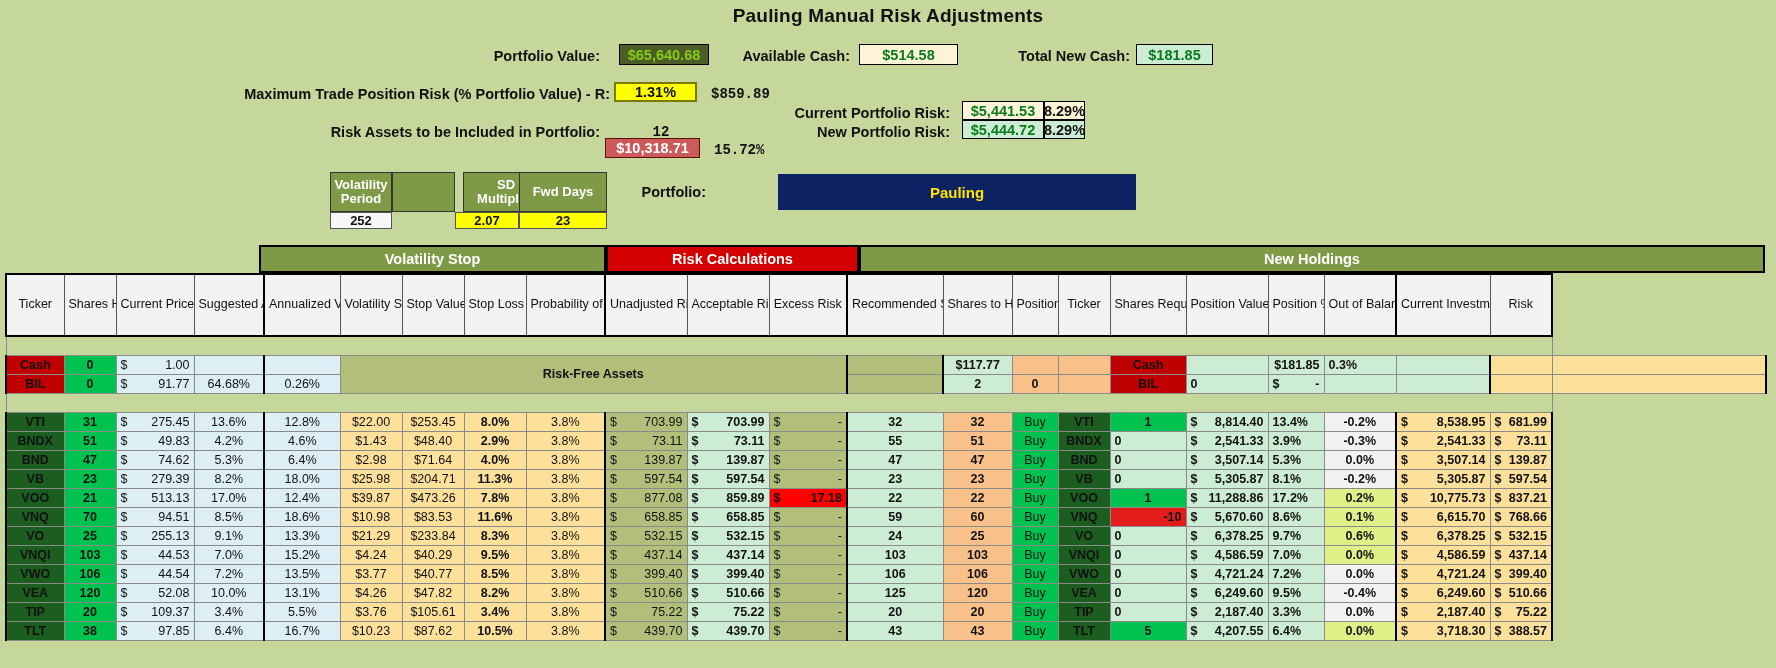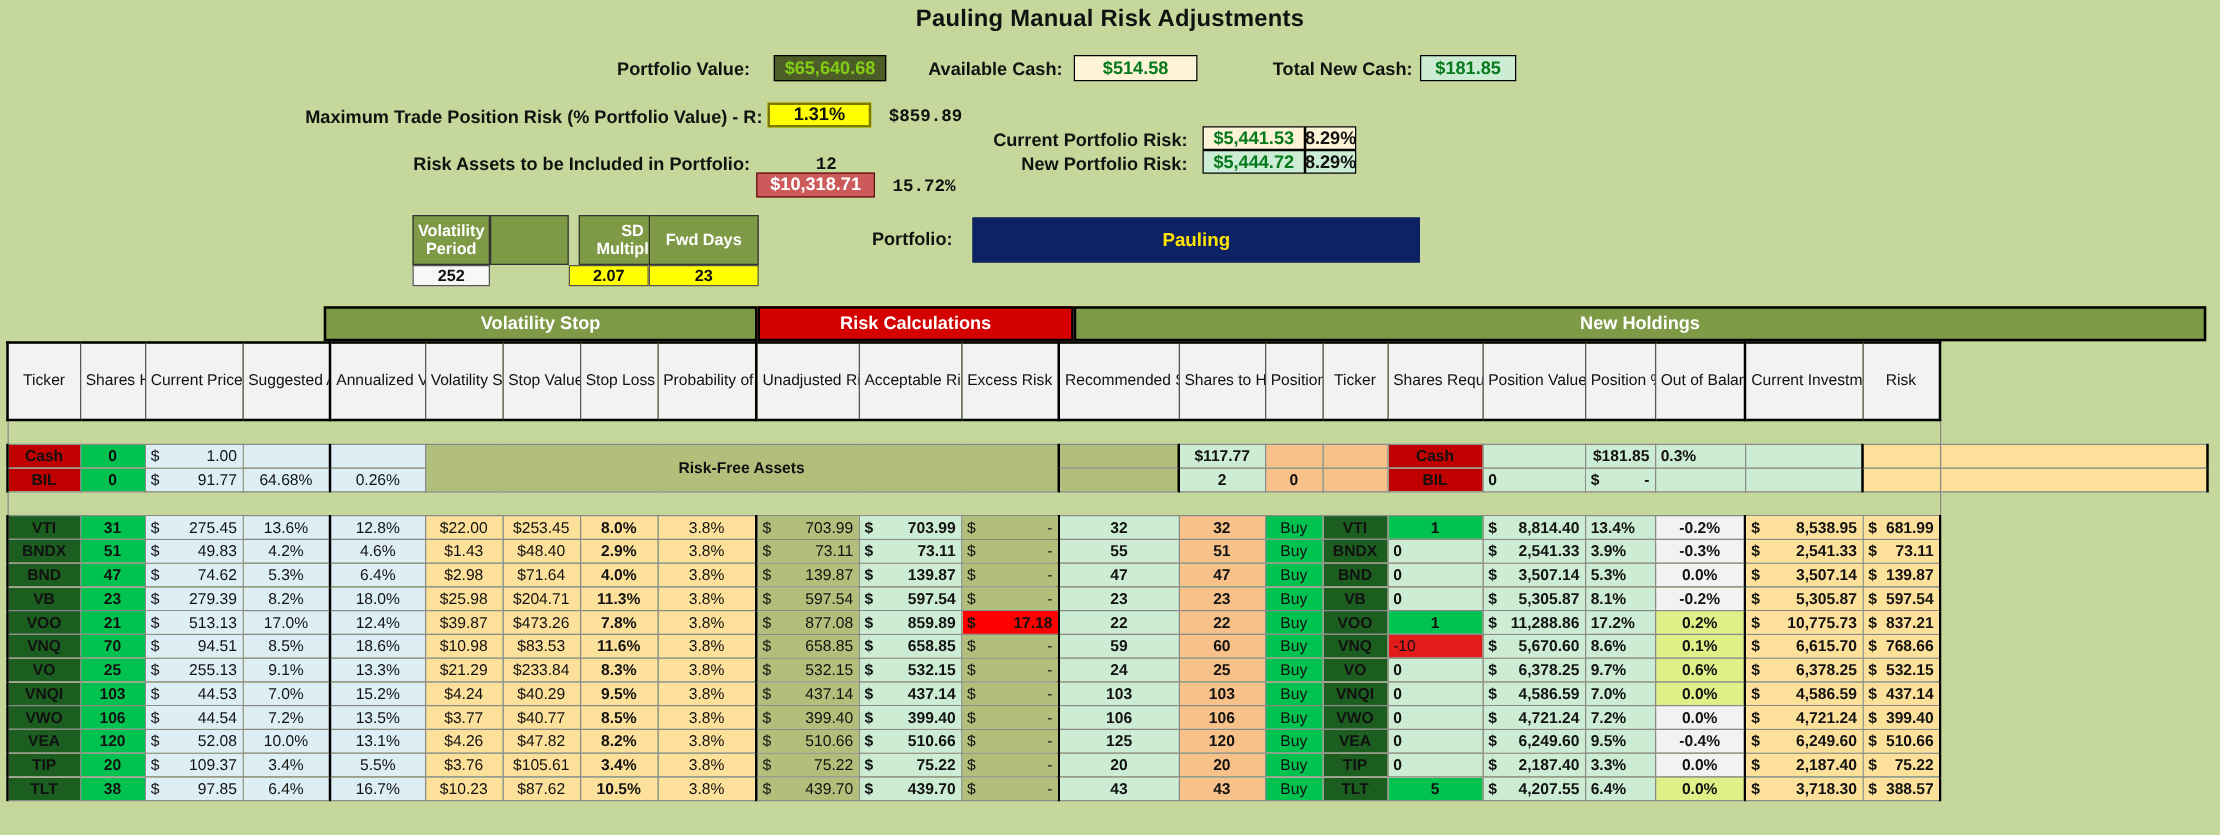--- a/index.html
+++ b/index.html
@@ -97,21 +97,21 @@
   .vol       { background:#ddeef5; text-align:center; }
   .sand      { background:#fde09a; text-align:center; color:#3d3d00; }
   .sandb     { background:#fde09a; text-align:center; color:#111; font-weight:bold; }
   .olivecell { background:#b2bf7a; }
   .mintcell  { background:#cdecd4; color:#0a6b22; font-weight:bold; }
   .mintplain { background:#cdecd4; color:#0a6b22; text-align:center; font-weight:bold; }
   .peach     { background:#f8c18a; color:#3b1f5c; text-align:center; font-weight:bold; }
   .buy       { background:#00c250; color:#0b3d16; text-align:center; font-weight:normal; }
   .redcell   { background:#ff0000; color:#ffe300; font-weight:bold; }
   .green-sh  { background:#00c250; color:#ffe300; text-align:center; font-weight:bold; }
-  .red-sh    { background:#e21b1b; color:#ffe300; text-align:left; font-weight:normal; }
+  .red-sh    { background:#e21b1b; color:#ffe300; text-align:right; font-weight:bold; }
   .pale      { background:#cdecd4; text-align:left; color:#0a6b22; font-weight:bold; }
   .posval    { background:#cdecd4; color:#0a6b22; font-weight:bold; }
   .outbal    { background:#f2f2f2; text-align:center; color:#111; font-weight:bold; }
   .outbal.gy { background:#e0ef88; color:#111; }
   .cream2    { background:#fde09a; color:#0a6b22; font-weight:bold; }
   .riskfree-lbl { background:#b2bf7a; text-align:center; font-weight:bold; font-size:14px; color:#111; }
   .sep td { height: 7px; background: #c5d79a; border-left: none; border-right: none; border-top:2px solid #e08a00; border-bottom:2px solid #e08a00; padding:0; }
   .num-r { text-align: right; }
   .money { position: relative; }
   .money .sym { position: absolute; left: 4px; }
@@ -154,21 +154,21 @@
   <div class="vp-head" style="top:172px; left:330px; width:62px; height:40px;">Volatility Period</div>
   <div class="vp-head" style="top:172px; left:392px; width:63px; height:40px;"></div>
   <div class="vp-head" style="top:172px; left:463px; width:64px; height:40px;padding-left:24px;">SD Multiplier</div>
   <div class="vp-head" style="top:172px; left:519px; width:88px; height:40px;">Fwd Days</div>
 
   <div class="vp-cell w" style="top:212px; left:330px; width:62px; height:17px;">252</div>
   <div class="vp-cell g" style="top:212px; left:392px; width:63px; height:17px;"></div>
   <div class="vp-cell y" style="top:212px; left:455px; width:64px; height:17px;">2.07</div>
   <div class="vp-cell y" style="top:212px; left:519px; width:88px; height:17px;">23</div>
 
-  <div class="lbl" style="top:184px; left:632px; width:130px;">Portfolio:</div>
+  <div class="lbl" style="top:184px; left:576px; width:130px;">Portfolio:</div>
   <div class="portfolio-banner" style="top:174px; left:778px; width:358px; height:36px;">Pauling</div>
 
   <div class="grp olive" style="top:245px; left:259px; width:347px;">Volatility Stop</div>
   <div class="grp red" style="top:245px; left:606px; width:253px;">Risk Calculations</div>
   <div class="grp olive" style="top:245px; left:859px; width:906px;">New Holdings</div>
 
   <table class="main" style="top:273px; left:5px; width:1762px;">
     <colgroup>
       <col style="width:58px">
         <col style="width:52px">

